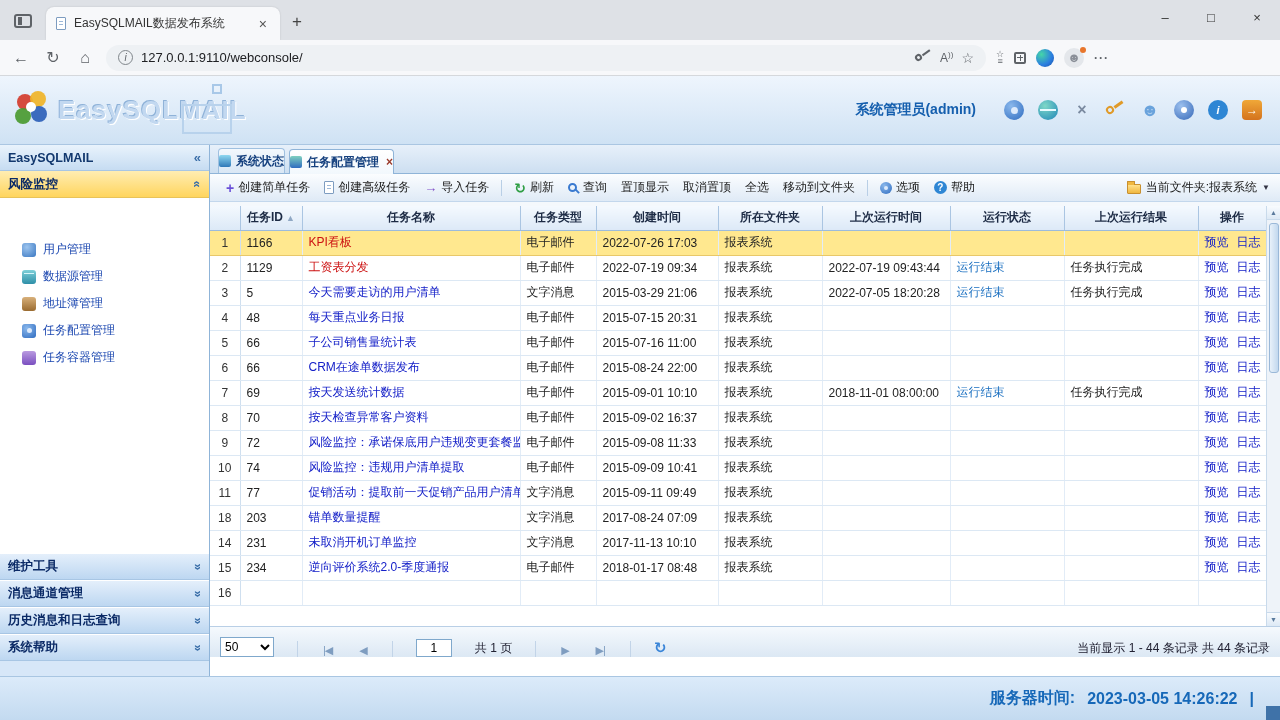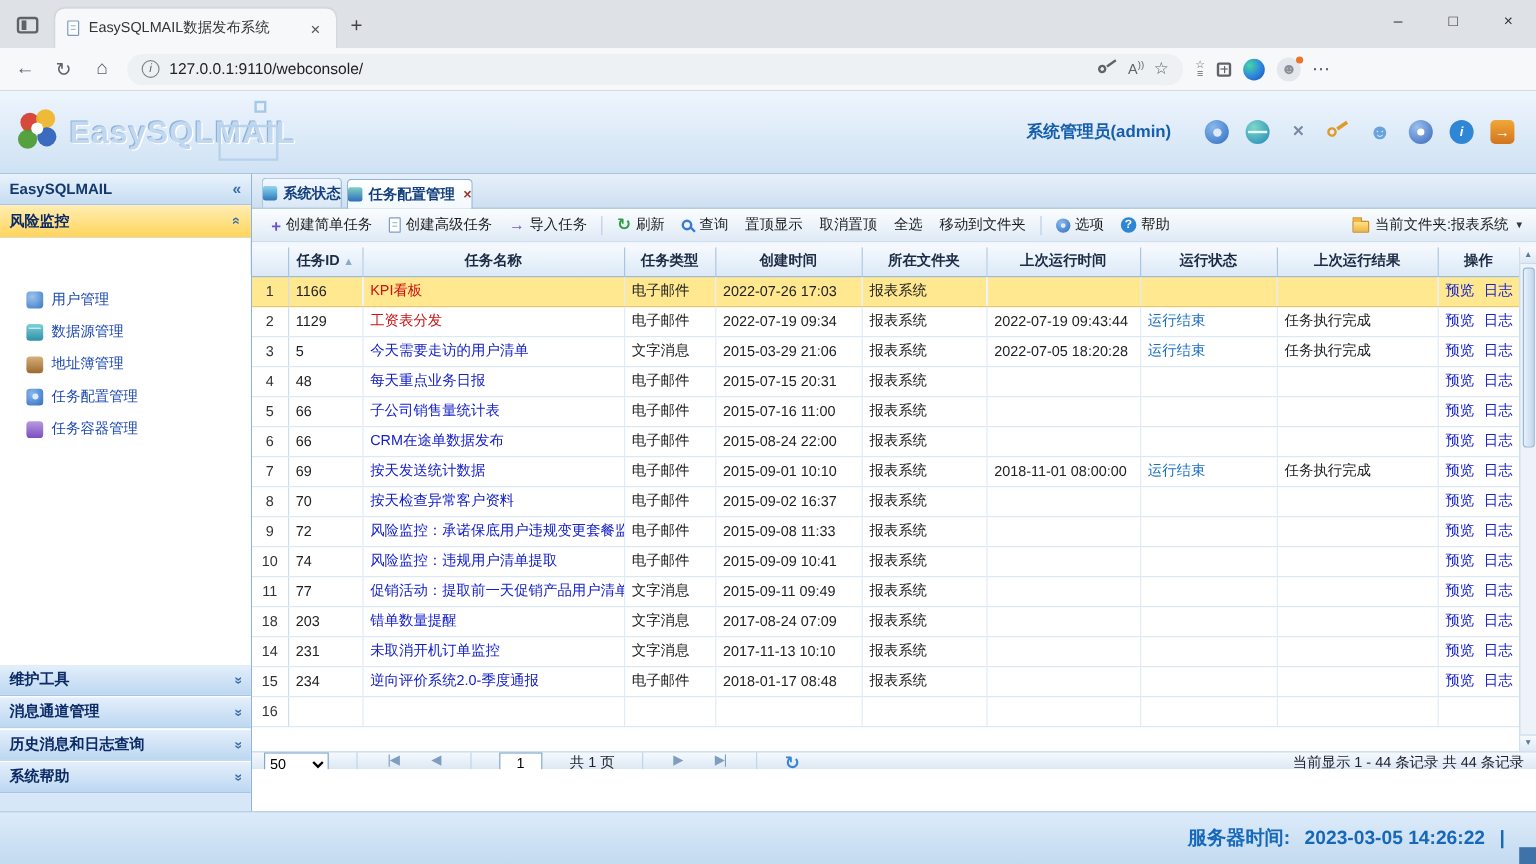--- a/index.html
+++ b/index.html
@@ -132,21 +132,21 @@
   .grid td.c-name.red { color:#cc1111; }
   .grid td.c-status { color:#1a6fc0; }
   .grid tr.hl td { background:#ffe88f; border-bottom-color:#e8c86a; }
   .sort { font-size:9px; color:#90a8c4; margin-left:3px; }
   .oplink { color:#1520c8; margin-right:8px; }
   .vscroll { position:absolute; top:0; right:0; bottom:0; width:14px; background:#eef3f9; border-left:1px solid #c9daeb; display:flex; flex-direction:column; align-items:center; }
   .vs-btn { height:14px; width:100%; display:flex; align-items:center; justify-content:center; font-size:7px; color:#5a7a9c; background:linear-gradient(#f8fbfe,#dde9f5); border-bottom:1px solid #c9daeb; }
   .vs-btn.bottom { margin-top:auto; border-top:1px solid #c9daeb; border-bottom:none; }
   .vs-thumb { width:10px; height:150px; margin-top:3px; border-radius:3px; background:linear-gradient(90deg,#e8f1fa,#c2d8ee); border:1px solid #9ab8d8; }
 
-  .pager { height:15px; background:linear-gradient(#f5f9fd,#dce8f4); border-top:1px solid #b9cfe6; display:flex; align-items:flex-start; padding:0 10px; gap:23px; font-size:12px; color:#223; flex:none; }
+  .pager { height:31px; background:linear-gradient(#f5f9fd,#dce8f4); border-top:1px solid #b9cfe6; display:flex; align-items:flex-end; padding:0 10px; gap:23px; font-size:12px; color:#223; flex:none; }
   .pg-sep { width:1px; height:16px; background:#c2d4e8; }
   select.pagesize { width:54px; height:20px; font-size:12px; border:1px solid #7fa8cc; background:#fff; }
   .pg-btn { color:#7f9dc0; font-size:11px; letter-spacing:-1px; padding:0 2px; }
   input.pageinput { width:36px; height:18px; border:1px solid #7fa8cc; font-size:12px; text-align:center; }
   .pg-refresh { color:#3a85d8; font-size:15px; font-weight:bold; }
   .records { margin-left:auto; color:#223; }
 
   .below { height:20px; background:#fff; flex:none; }
 
   .footer { height:44px; background:linear-gradient(#dcebfa,#c3daf0); border-top:1px solid #a9c6e2; display:flex; align-items:center; justify-content:flex-end; gap:12px; padding-right:26px; flex:none; }

